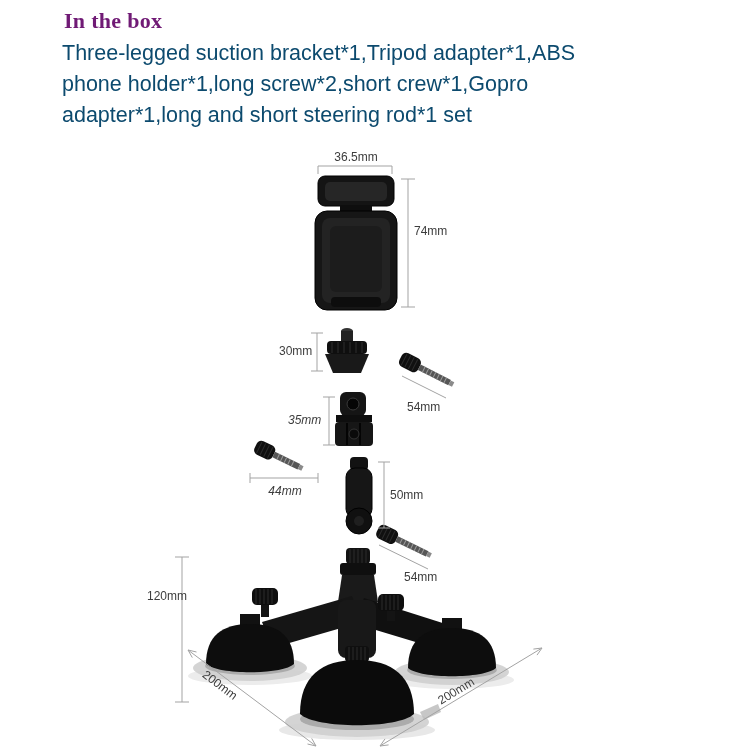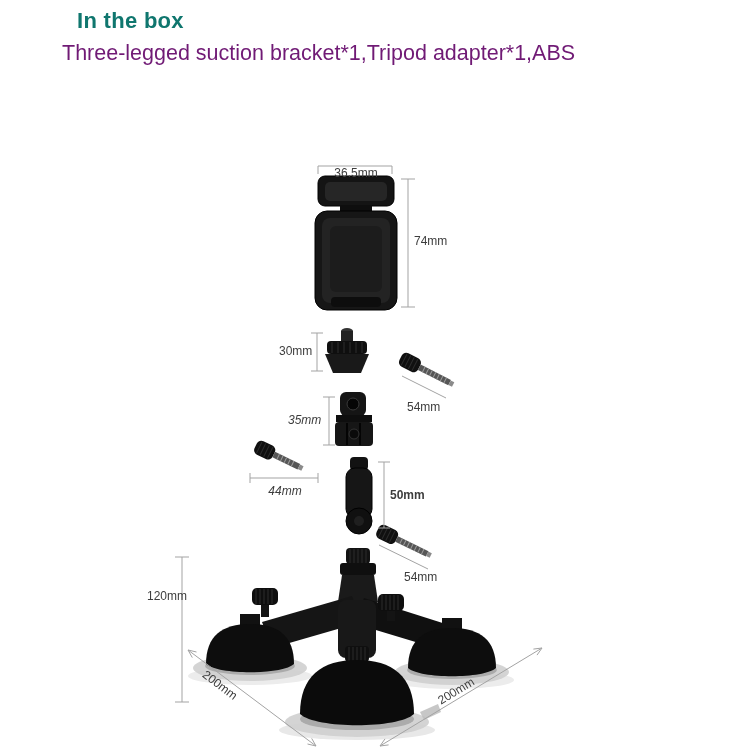--- a/index.html
+++ b/index.html
@@ -2,26 +2,26 @@
 <html><head>
 <meta charset="utf-8">
 <style>
   * { margin:0; padding:0; box-sizing:border-box; }
   html,body { width:750px; height:750px; background:#fff; }
   body { font-family:"Liberation Sans", sans-serif; position:relative; overflow:hidden; }
   #root { position:absolute; inset:0; width:750px; height:750px; background:#ffffff; }
 
   .title {
     position:absolute; left:64px; top:8px;
-    font-family:Liberation Sans, sans-serif; font-weight:700;
-    font-size:22px; color:#0f766e; letter-spacing:.3px;margin-left:13px;
+    font-family:Liberation Serif, serif; font-weight:700;
+    font-size:22px; color:#701a75; letter-spacing:.3px;
   }
   .desc {
     position:absolute; left:62px; top:38px; width:660px;
-    font-size:21.5px; line-height:31px; color:#701a75;
+    font-size:21.5px; line-height:31px; color:#0c4a6e;
   }
   .desc div { white-space:nowrap; }
 
   .dim {
     position:absolute; font-size:12px; color:#3d3d3d; white-space:nowrap;
   }
   .dim.center { text-align:center; }
   .rot-left  { transform:rotate(37deg);  transform-origin:center; }
   .rot-right { transform:rotate(-31deg); transform-origin:center; }
 
@@ -29,20 +29,22 @@
 </style>
 </head>
 <body>
 
 <div id="root">
 
   <div class="title">In the box</div>
 
   <div class="desc">
     <div>Three-legged suction bracket*1,Tripod adapter*1,ABS</div>
+    <div>phone holder*1,long screw*2,short crew*1,Gopro</div>
+    <div>adapter*1,long and short steering rod*1 set</div>
   </div>
 
   <svg class="layer" width="750" height="750" viewBox="0 0 750 750">
 
     <g>
       <rect x="318" y="176" width="76" height="30" rx="7" fill="#141414" stroke="#000"></rect>
       <rect x="325" y="182" width="62" height="19" rx="5" fill="#262626"></rect>
       <rect x="340" y="205" width="32" height="8" fill="#0e0e0e"></rect>
       <rect x="315" y="211" width="82" height="99" rx="12" fill="#161616" stroke="#000"></rect>
       <rect x="322" y="218" width="68" height="85" rx="8" fill="#232323"></rect>
@@ -166,33 +168,33 @@
       <path d="M188,650 L316,746"></path>
       <path d="M192.3,657.6 L188,650 L196.5,652"></path>
       <path d="M307.5,744 L316,746 L311.7,738.4"></path>
 
       <path d="M542,648 L380,746"></path>
       <path d="M533.4,649.1 L542,648 L537,655.1"></path>
       <path d="M385,738.9 L380,746 L388.6,744.9"></path>
     </g>
   </svg>
 
-  <div class="dim center" style="left:320px; top:150px; width:72px;margin-top:16px;">36.5mm</div>
-
-  <div class="dim" style="left:414px; top:234px;">74mm</div>
+  <div class="dim center" style="left:320px; top:150px; width:72px;">36.5mm</div>
+
+  <div class="dim" style="left:414px; top:224px;">74mm</div>
 
   <div class="dim" style="left:279px; top:344px;text-align:center;">30mm</div>
 
   <div class="dim" style="left:407px; top:400px;">54mm</div>
 
   <div class="dim" style="left:288px; top:413px;font-style:italic;">35mm</div>
 
   <div class="dim center" style="left:252px; top:484px; width:66px;font-style:italic;">44mm</div>
 
-  <div class="dim" style="left:390px; top:488px;font-weight:bold;">50mm</div>
+  <div class="dim" style="left:390px; top:488px;">50mm</div>
 
   <div class="dim" style="left:404px; top:570px;">54mm</div>
 
   <div class="dim" style="left:147px; top:589px;">120mm</div>
 
   <div class="dim rot-left" style="left:200px; top:678px;">200mm</div>
 
   <div class="dim rot-right" style="left:436px; top:684px;">200mm</div>
 
 </div>

